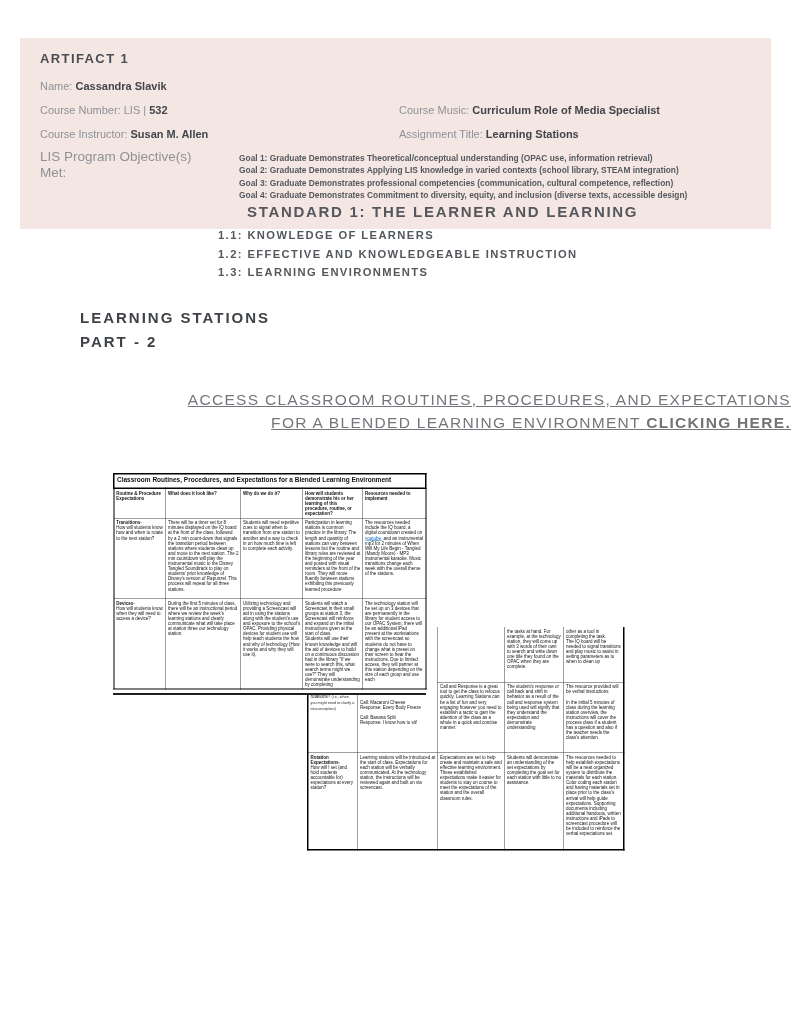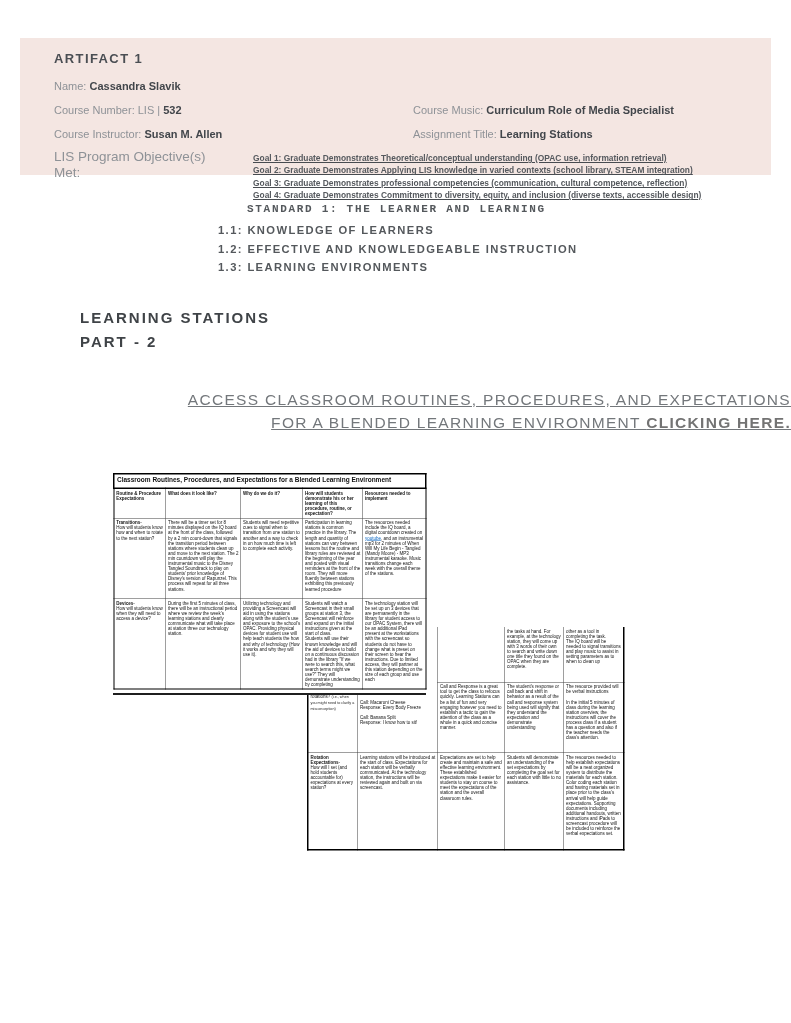--- a/index.html
+++ b/index.html
@@ -4,37 +4,37 @@
 <style>
   html,body{margin:0;padding:0;}
   body{
     width:791px;height:1023px;position:relative;overflow:hidden;
     background:#ffffff;
     font-family:"Liberation Sans", sans-serif;
     -webkit-text-size-adjust:none;
   }
   
   .band{
-    position:absolute;left:20px;top:38px;width:751px;height:137px;
-    background:#f4e6e2;box-sizing:border-box;padding:13px 34px;
+    position:absolute;left:20px;top:38px;width:751px;height:191px;
+    background:#f4e6e2;box-sizing:border-box;padding:13px 20px;
     color:#474b50;
   }
   .artifact-label{font-size:13px;font-weight:bold;letter-spacing:1.4px;color:#4a4e53;margin-bottom:12px;}
   .frow{display:flex;margin-bottom:8px;font-size:11px;line-height:16px;}
   .fcol{width:359px;}
   .fcol.right{width:auto;}
   .lbl{color:#8e9297;}
   .val{font-weight:bold;color:#42464b;}
   .objrow{display:flex;margin-top:-1px;gap:20px;}
   .objrow .lbl{width:179px;flex:none;font-size:13.5px;line-height:16px;}
-  .goals{padding-top:3px;text-decoration:underline;}
+  .goals{padding-top:3px;}
   .goal{font-size:8.4px;font-weight:bold;color:#55595e;line-height:12.4px;}
   
   .standards{position:absolute;left:218px;top:203px;color:#54585c;}
-  .standards .s-title{font-size:11px;font-weight:bold;letter-spacing:1.7px;margin-left:29px;margin-bottom:9px;font-family:Liberation Mono, monospace;}
+  .standards .s-title{font-size:15px;font-weight:bold;letter-spacing:1.7px;margin-left:29px;margin-bottom:9px;}
   .standards .s-item{font-size:11.2px;font-weight:bold;letter-spacing:1.4px;margin-bottom:6.5px;}
   
   .part-title{position:absolute;left:80px;top:306px;color:#3f4347;font-size:15px;font-weight:bold;letter-spacing:2px;line-height:24px;}
   
   .access{position:absolute;left:0;top:389px;width:791px;text-align:right;}
   .access a{
     font-size:15.5px;letter-spacing:1.3px;line-height:22.5px;color:#73777b;
     text-decoration:underline;cursor:pointer;
   }
   .access .strong{font-weight:bold;color:#737373;}

